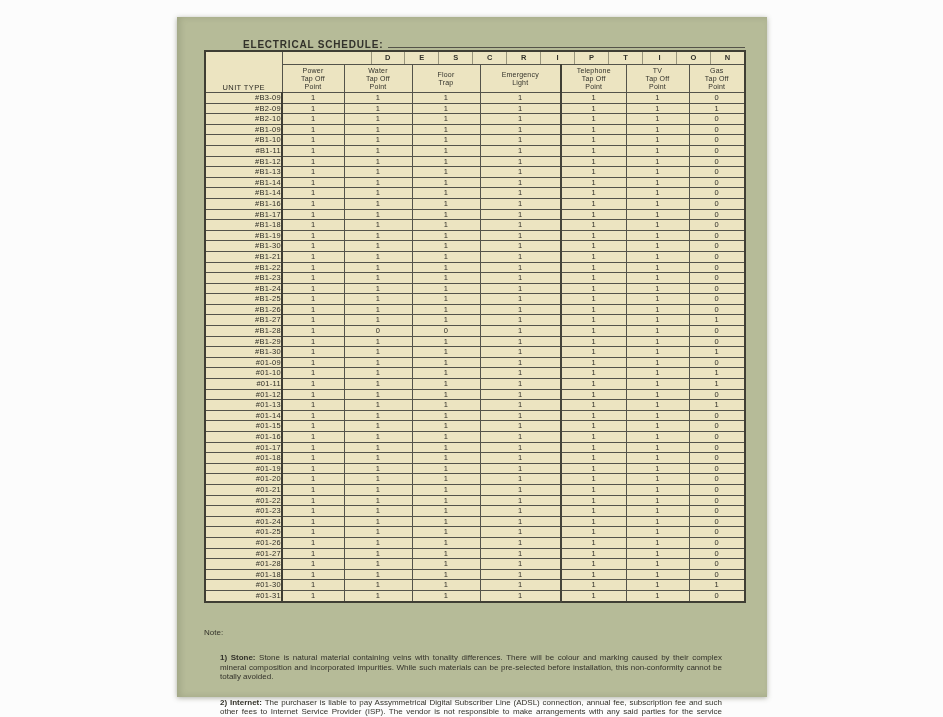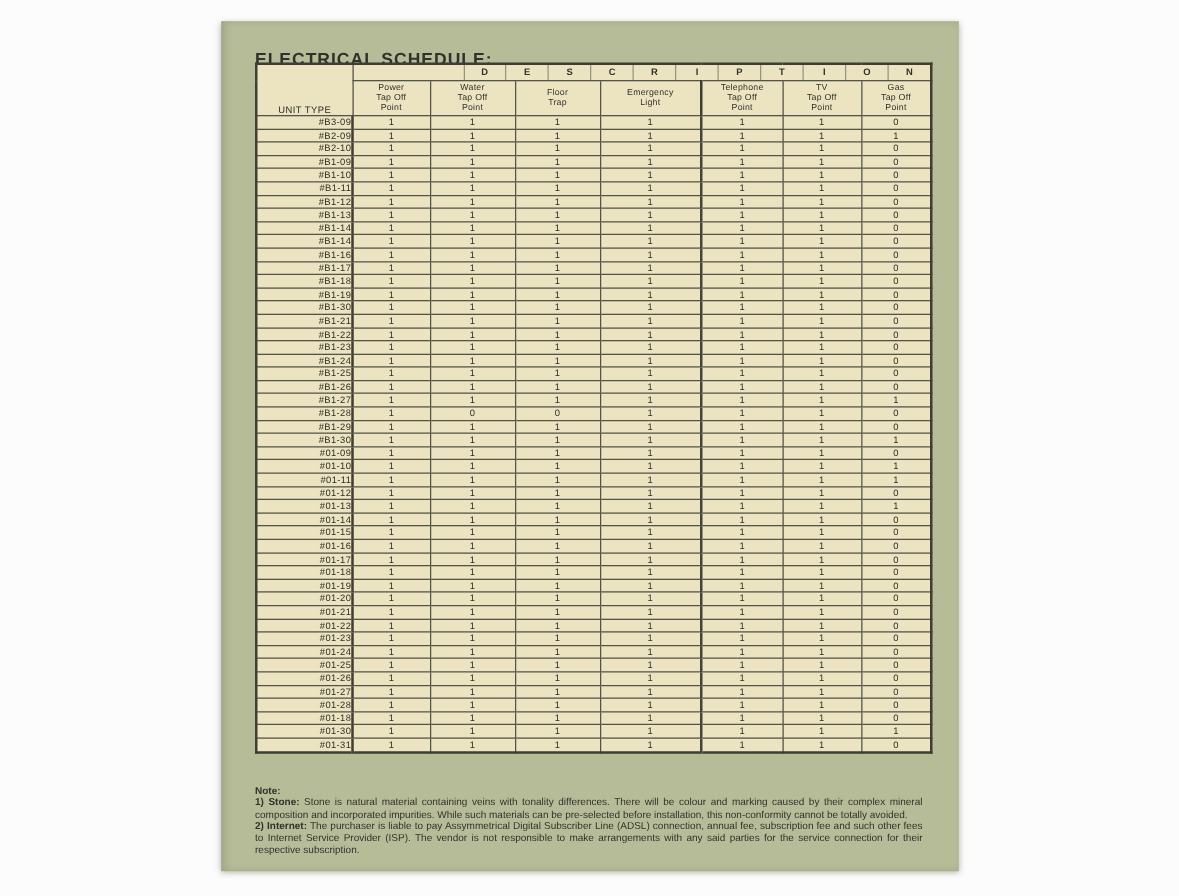--- a/index.html
+++ b/index.html
@@ -24,25 +24,26 @@
   }
   .title-row {
     position: absolute;
     left: 27px;
     top: 22px;
     width: 541px;
     display: flex;
     align-items: flex-end;
   }
   .title {
-    font-size: 14px;
+    font-size: 10px;
     font-weight: bold;
     letter-spacing: 0.8px;
     color: #32312a;
     white-space: nowrap;
+    margin-left: 39px;
   }
   .title-rule {
     flex: 1;
     border-bottom: 1px solid #55544a;
     margin-left: 5px;
     margin-bottom: 2px;
   }
   table.schedule {
     position: absolute;
     left: 27px;
@@ -118,23 +119,23 @@
   .schedule tbody td.v-emerg { border-right-width: 2px; border-right-color: #45443a; }
   .note {
     position: absolute;
     left: 27px;
     top: 611px;
     width: 534px;
     font-size: 8px;
     line-height: 9.4px;
     color: #33322a;
   }
-  .note-heading { font-weight: bold; }
+  .note-heading { font-weight: normal; }
   .note-item {
-    margin: 0;
+    margin: 16px;
     text-align: justify;
   }
   .note-item b { font-weight: bold; }
 </style>
 </head>
 <body>
 
 <div class="canvas">
   <div class="page">
 

